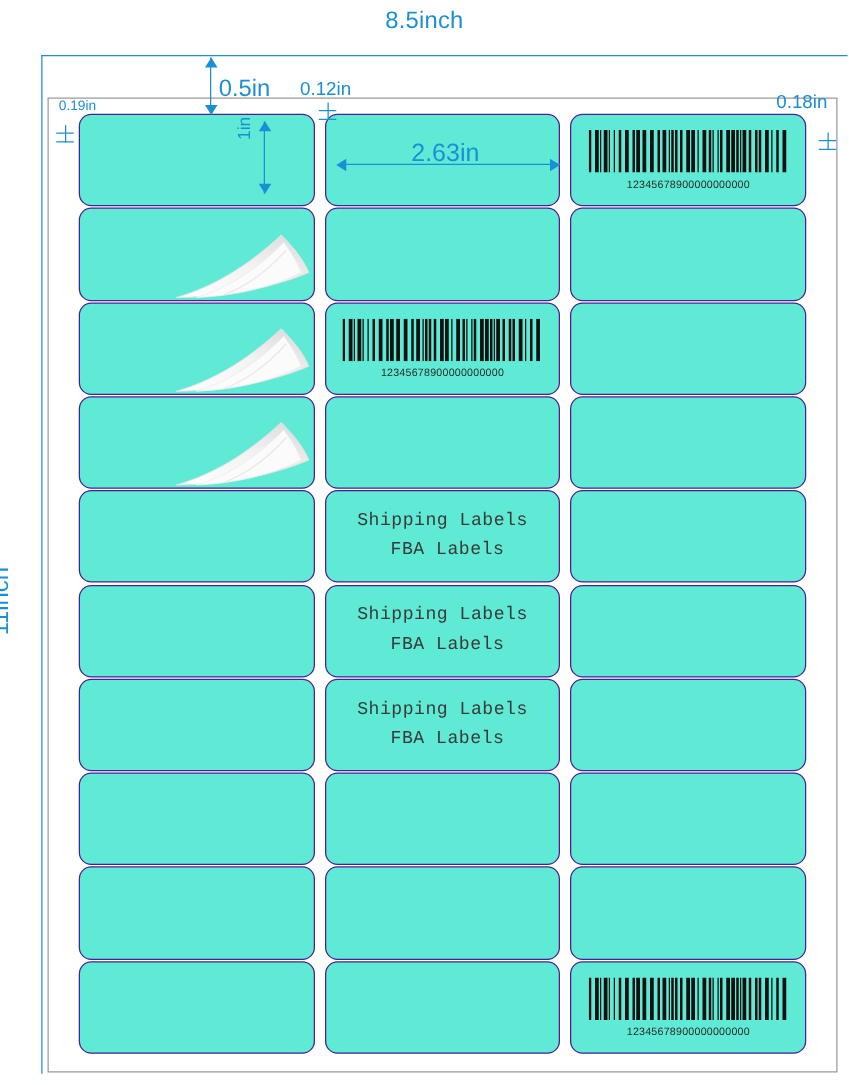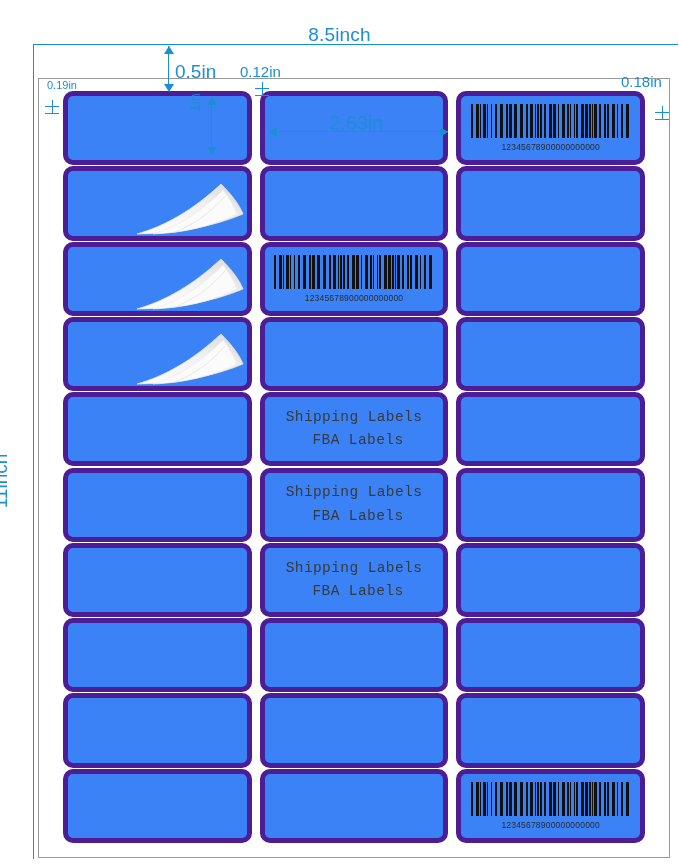--- a/index.html
+++ b/index.html
@@ -23,21 +23,21 @@
 
   
   .dim {
     position: absolute;
     color: #1b8fd4;
     font-family: "Liberation Sans", sans-serif;
     white-space: nowrap;
   }
   .dim-top {
     left: 0; right: 0;
-    top: 24px;
+    top: 6px;
     text-align: center;
     font-size: 19px;
     letter-spacing: .2px;
   }
   .dim-left {
     left: -26px;
     top: 470px;
     font-size: 19px;
     transform: rotate(-90deg);
     transform-origin: center center;
@@ -113,23 +113,23 @@
   
   .grid {
     position: absolute;
     left: 63px;   
     top: 91px;
     width: 582px;
     height: 752px;
   }
   .label {
     position: absolute;
-    border: 5px solid #4c1d95;
+    border: 1px solid #4c1d95;
     border-radius: 10px;
-    background: #3b82f6;
+    background: #5eead4;
     box-sizing: border-box;
     overflow: hidden;
   }
   .label-content {
     position: absolute;
     left: 0; right: 0; top: 0; bottom: 0;
     display: flex;
     flex-direction: column;
     align-items: center;
     justify-content: center;

